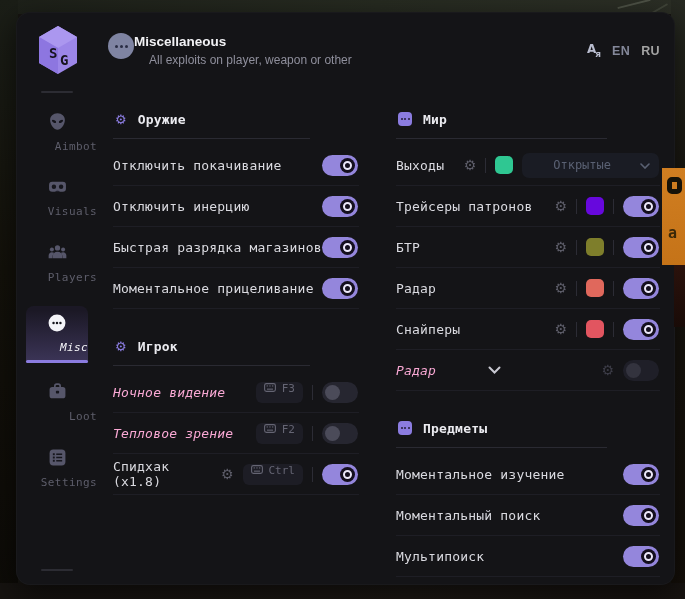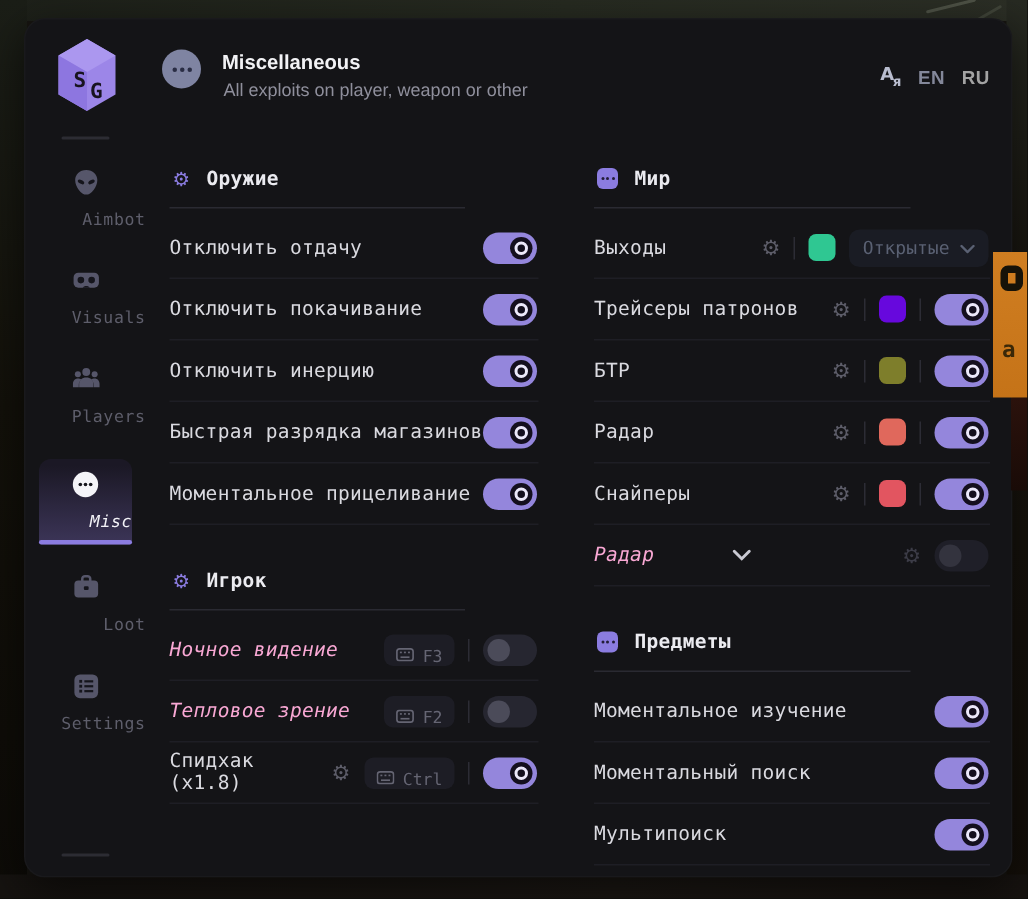--- a/index.html
+++ b/index.html
@@ -40,21 +40,21 @@
   .nav-lb{margin-top:8px;font:11px "DejaVu Sans Mono",monospace;letter-spacing:.4px;color:#5e5e6b;}
   .nav-item.sel{left:9px;width:62px;height:57px;padding-top:7px;border-radius:8px 8px 2px 2px;
                 background:linear-gradient(180deg,#1b1825 8%,#3c3558 100%);}
   .nav-item.sel .nav-lb{color:#f3f3f7;font-style:italic;}
   .nav-underline{position:absolute;left:0;bottom:0;width:100%;height:3px;background:#8b7ce0;border-radius:2px;}
   
   #main{position:absolute;left:80px;top:0;right:0;bottom:0;}
   .hd-ic{position:absolute;left:11px;top:20px;width:26px;height:26px;border-radius:50%;
          background:#7f84a2;display:flex;align-items:center;justify-content:center;gap:2px;}
   .hd-ic i{width:3px;height:3px;border-radius:50%;background:#2a2d44;}
-  .hd-title{position:absolute;left:51px;top:21px;font-size:13.5px;font-weight:bold;color:#f2f2f5;}
+  .hd-title{position:absolute;left:37px;top:21px;font-size:13.5px;font-weight:bold;color:#f2f2f5;}
   .hd-sub{position:absolute;left:52px;top:40px;font-size:12px;color:#8f8f9c;}
   .langs{position:absolute;right:14px;top:30px;display:flex;align-items:center;gap:11px;}
   .tr-ic{color:#b9bdcf;font:bold 12px "DejaVu Sans",sans-serif;cursor:pointer;line-height:1;}
   .tr-ic small{font-size:9px;vertical-align:-4px;margin-left:-1px;}
   .lang{font:bold 12.5px "Liberation Sans",sans-serif;letter-spacing:.4px;cursor:pointer;}
   .lang.en{color:#84889a;}  .lang.ru{color:#a3a3a3;}
   
   .col{position:absolute;top:83px;}
   #col1{left:16px;width:246px;}  #col2{left:299px;width:264px;}
   .section{padding-top:14px;}
@@ -71,34 +71,34 @@
        border-bottom:1px solid #1e1e25;padding-right:1px;}
   .lab-group{display:flex;align-items:center;}
   .row-label{font:13px "DejaVu Sans Mono",monospace;color:#dadae0;letter-spacing:.2px;}
   .row.dim .row-label{color:#f9a8d4;font-style:italic;}
   .exp{margin-left:52px;cursor:pointer;display:flex;}
   .ctrl{display:flex;align-items:center;gap:9px;}
   .row-gear{color:#5d5d69;font-size:14px;line-height:1;cursor:pointer;}
   .row.dim .row-gear{color:#3c3c47;}
   .vsep{width:1px;height:15px;background:#2c2c35;}
   .swatch{width:18px;height:18px;border-radius:5px;cursor:pointer;}
-  .badge{display:flex;align-items:flex-end;gap:6px;height:21px;padding:0 8px;background:#1d1d25;
+  .badge{display:flex;align-items:flex-start;gap:6px;height:21px;padding:0 8px;background:#1d1d25;
          border-radius:6px;cursor:pointer;}
   .badge span{font:11px "DejaVu Sans Mono",monospace;color:#656573;}
   .tog{position:relative;width:36px;height:21px;border-radius:11px;cursor:pointer;flex:none;}
   .tog.on{background:#9486dc;}
   .tog.on .knob{position:absolute;top:3px;right:3px;width:15px;height:15px;border-radius:50%;background:#140f1e;}
   .tog.on .knob::after{content:"";position:absolute;inset:3px;border-radius:50%;border:2px solid #ece8fa;}
   .tog.off{background:#262630;}
   .tog.off .knob{position:absolute;top:3px;left:3px;width:15px;height:15px;border-radius:50%;background:#4b4b59;}
   .tog.off.dimmer{background:#1f1f28;}
   .tog.off.dimmer .knob{background:#33333e;}
   .dd{display:flex;align-items:center;gap:7px;height:25px;padding:0 9px;background:#1a1c24;
       border-radius:7px;cursor:pointer;}
-  .dd span{font:12px "DejaVu Sans Mono",monospace;color:#5a6173;}
+  .dd span{font:12px "DejaVu Sans Mono",monospace;color:#5a6173;margin-left:22px;}
 </style>
 </head>
 <body>
 
 <div id="stage">
   <div class="bg-top"></div>
   <div class="bg-left"></div>
   <div class="bg-right"></div>
   <div class="bg-bottom"></div>
   <div class="scratch s1"></div>
@@ -210,30 +210,20 @@
       <div class="col" id="col1">
           <section class="section">
             <div class="sec-head">
               <span class="sec-gear">⚙</span>
               <span class="sec-title">Оружие</span>
             </div>
             <div class="sec-div"></div>
             <div class="rows">
               <div class="row">
                 <div class="lab-group">
-                  <span class="row-label">Отключить отдачу</span>
-                </div>
-                <div class="ctrl">
-                  <div class="tog on">
-                    <div class="knob"></div>
-                  </div>
-                </div>
-              </div>
-              <div class="row">
-                <div class="lab-group">
                   <span class="row-label">Отключить покачивание</span>
                 </div>
                 <div class="ctrl">
                   <div class="tog on">
                     <div class="knob"></div>
                   </div>
                 </div>
               </div>
               <div class="row">
                 <div class="lab-group">

